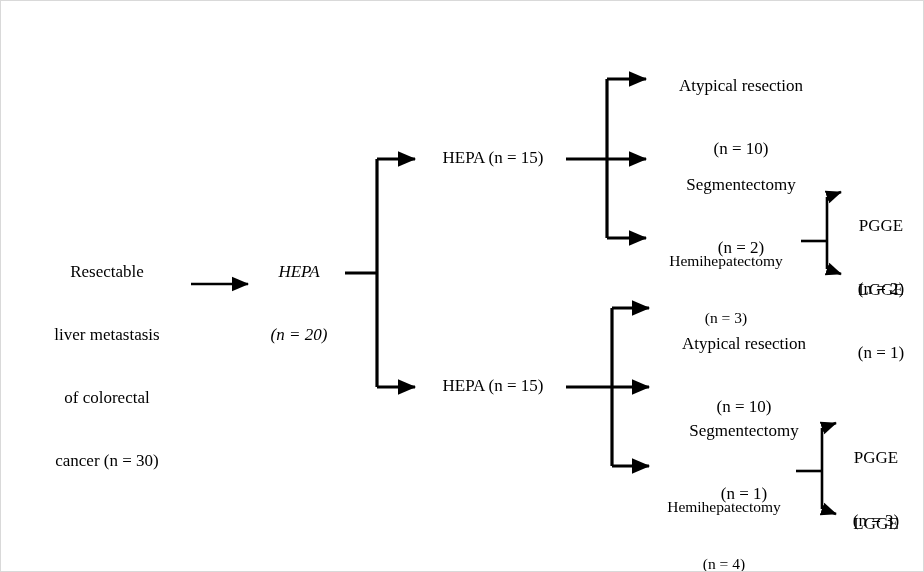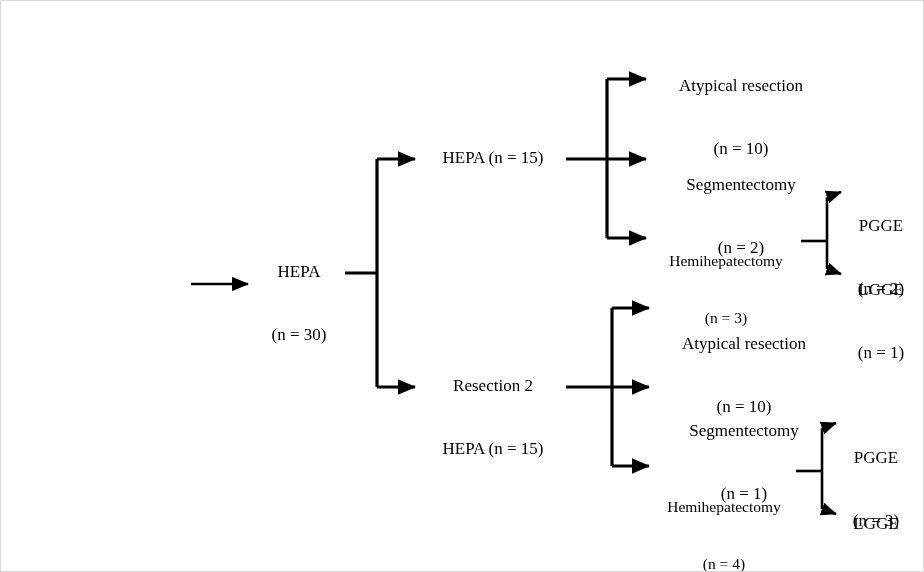--- a/index.html
+++ b/index.html
@@ -86,32 +86,37 @@
     </g>
 
     <g>
       <line x1="795" y1="470" x2="822" y2="470" stroke="#000000" stroke-width="2.6"></line>
       <line x1="821" y1="427" x2="821" y2="508" stroke="#000000" stroke-width="2.6"></line>
       <line x1="821" y1="427" x2="835" y2="422" stroke="#000000" stroke-width="2.4" marker-end="url(#arrowhead)"></line>
       <line x1="821" y1="508" x2="835" y2="513" stroke="#000000" stroke-width="2.4" marker-end="url(#arrowhead)"></line>
     </g>
   </svg>
 
+  <div class="node" style="left:22px; top:218px; width:168px;">
+    <span class="line">Resectable</span>
+    <span class="line">liver metastasis</span>
+    <span class="line">of colorectal</span>
+    <span class="line">cancer (n = 30)</span>
+  </div>
 
-  <div class="node" style="left:250px; top:218px; width:96px;">
+  <div class="node" style="left:250px; top:218px; width:96px;font-style:italic;">
     <span class="line">HEPA</span>
-    <span class="line">(n = 30)</span>
+    <span class="line">(n = 20)</span>
   </div>
 
   <div class="node" style="left:418px; top:104px; width:148px;">
     <span class="line">HEPA (n = 15)</span>
   </div>
 
   <div class="node" style="left:418px; top:332px; width:148px;">
-    <span class="line">Resection 2</span>
     <span class="line">HEPA (n = 15)</span>
   </div>
 
   <div class="node" style="left:650px; top:32px; width:180px;">
     <span class="line">Atypical resection</span>
     <span class="line">(n = 10)</span>
   </div>
 
   <div class="node" style="left:650px; top:131px; width:180px;">
     <span class="line">Segmentectomy</span>

